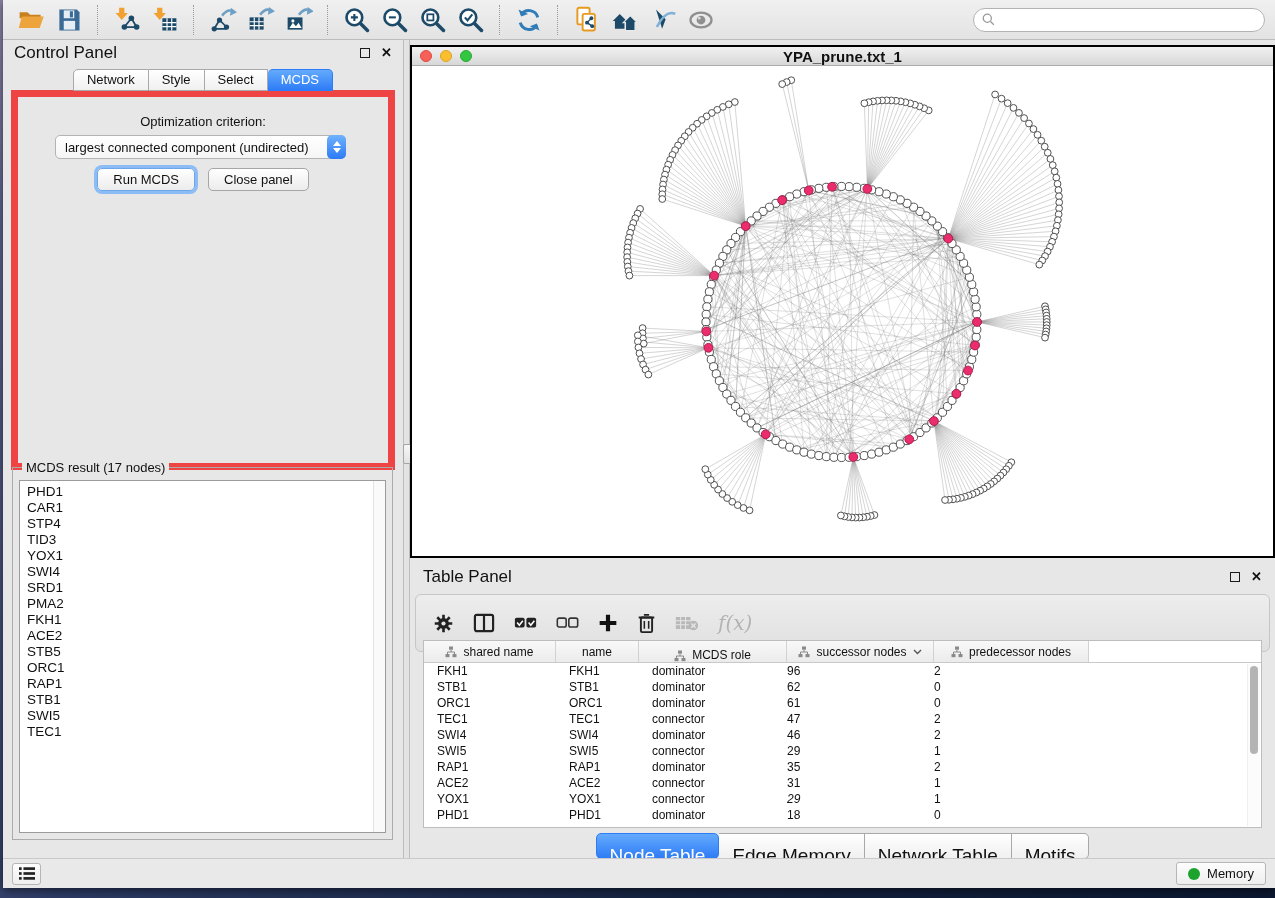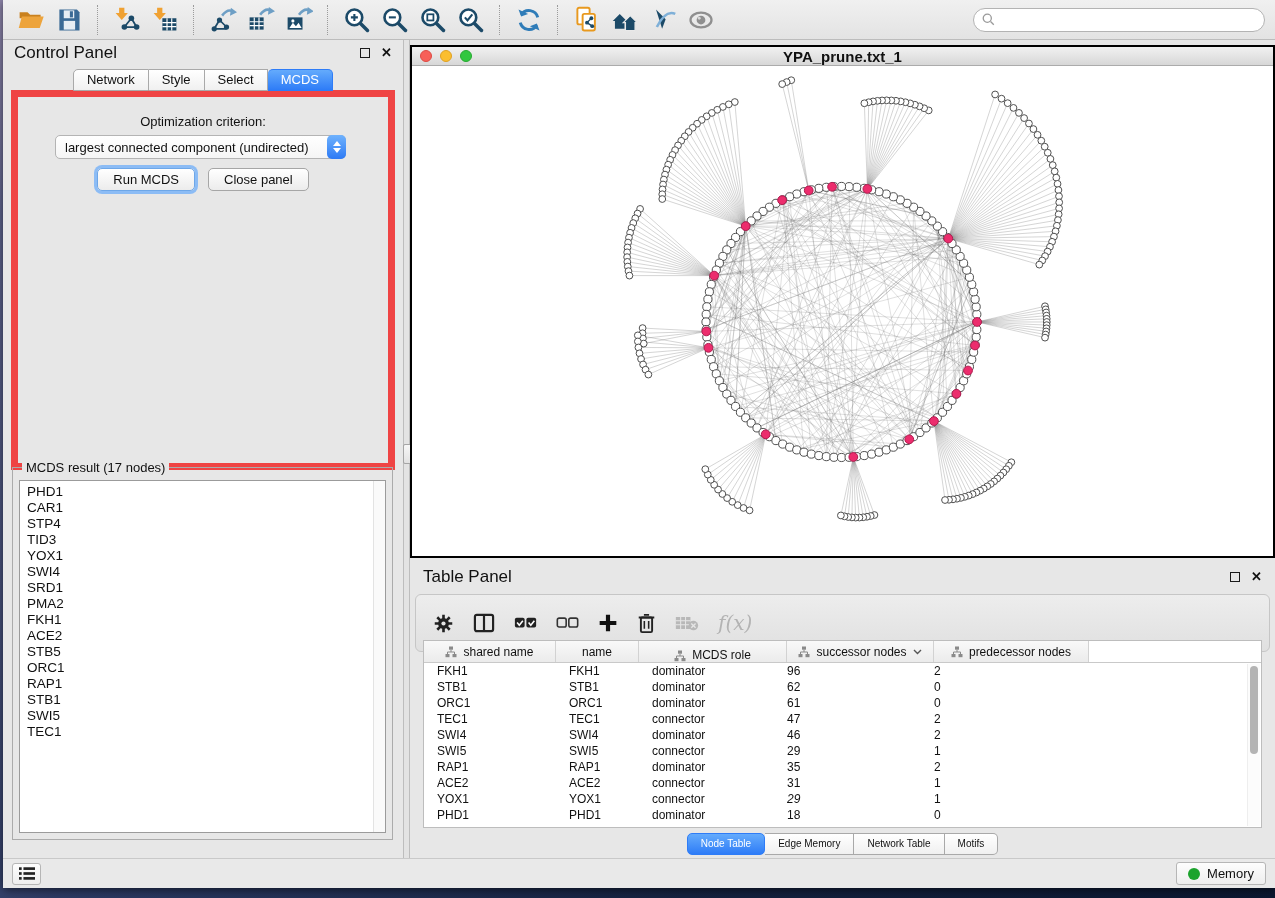--- a/index.html
+++ b/index.html
@@ -84,21 +84,21 @@
   .th{display:flex;align-items:center;justify-content:center;gap:6px;font-size:12px;color:#111;
     background:linear-gradient(#f9f9f9,#ebebeb);border-right:1px solid #d2d2d2;box-sizing:border-box;flex:none;cursor:pointer;}
   .th.filler{border-right:none;flex:1;background:#fff;}
   .tr{display:flex;height:16px;}
   .td{font-size:12px;line-height:16px;color:#111;box-sizing:border-box;flex:none;white-space:nowrap;overflow:hidden;}
   .td.txt{padding-left:13px;text-align:left;}
   .td.num{padding-right:9px;}
   .tbl-scroll{position:absolute;top:23px;right:1px;width:12px;bottom:1px;background:#fcfcfc;border-left:1px solid #eee;}
   .thumb{position:absolute;top:2px;left:2px;width:8px;height:88px;background:#b4b4b4;border-radius:4px;}
   .tp-tabs{position:absolute;bottom:3px;left:0;right:0;height:22px;display:flex;justify-content:center;}
-  .ttab{font-size:10px;line-height:20px;padding:0 13px;background:linear-gradient(#ffffff,#f0f0f0);
+  .ttab{font-size:19px;line-height:20px;padding:12px 13px;background:linear-gradient(#ffffff,#f0f0f0);
     border:1px solid #a9a9a9;border-left:none;color:#111;cursor:pointer;}
   .ttab:first-child{border-left:1px solid #a9a9a9;border-radius:5px 0 0 5px;}
   .ttab:last-child{border-radius:0 5px 5px 0;}
   .ttab.active{background:linear-gradient(#64abfc,#2e7cf7);color:#fff;border-color:#2e7cf7;border-radius:5px;}
   
   .status-bar{position:absolute;left:0;right:0;bottom:0;height:30px;background:#e9e9e9;
     border-top:1px solid #c9c9c9;display:flex;align-items:center;padding:0 9px;box-sizing:border-box;}
   .mini-btn{width:29px;height:22px;border:1px solid #b6b6b6;background:linear-gradient(#fdfdfd,#eeeeee);
     border-radius:3px;display:flex;align-items:center;justify-content:center;padding:0;cursor:pointer;}
   .memory-btn{margin-left:auto;height:23px;border:1px solid #b6b6b6;background:linear-gradient(#fdfdfd,#eeeeee);

